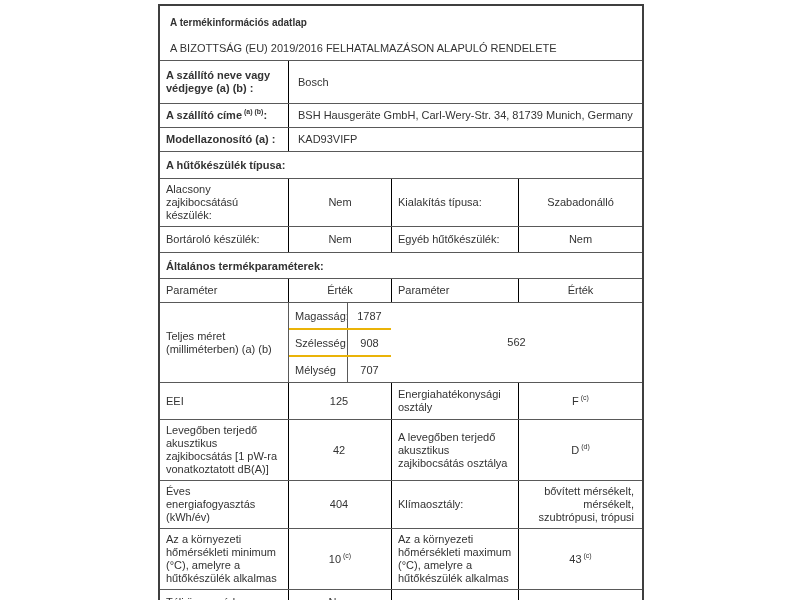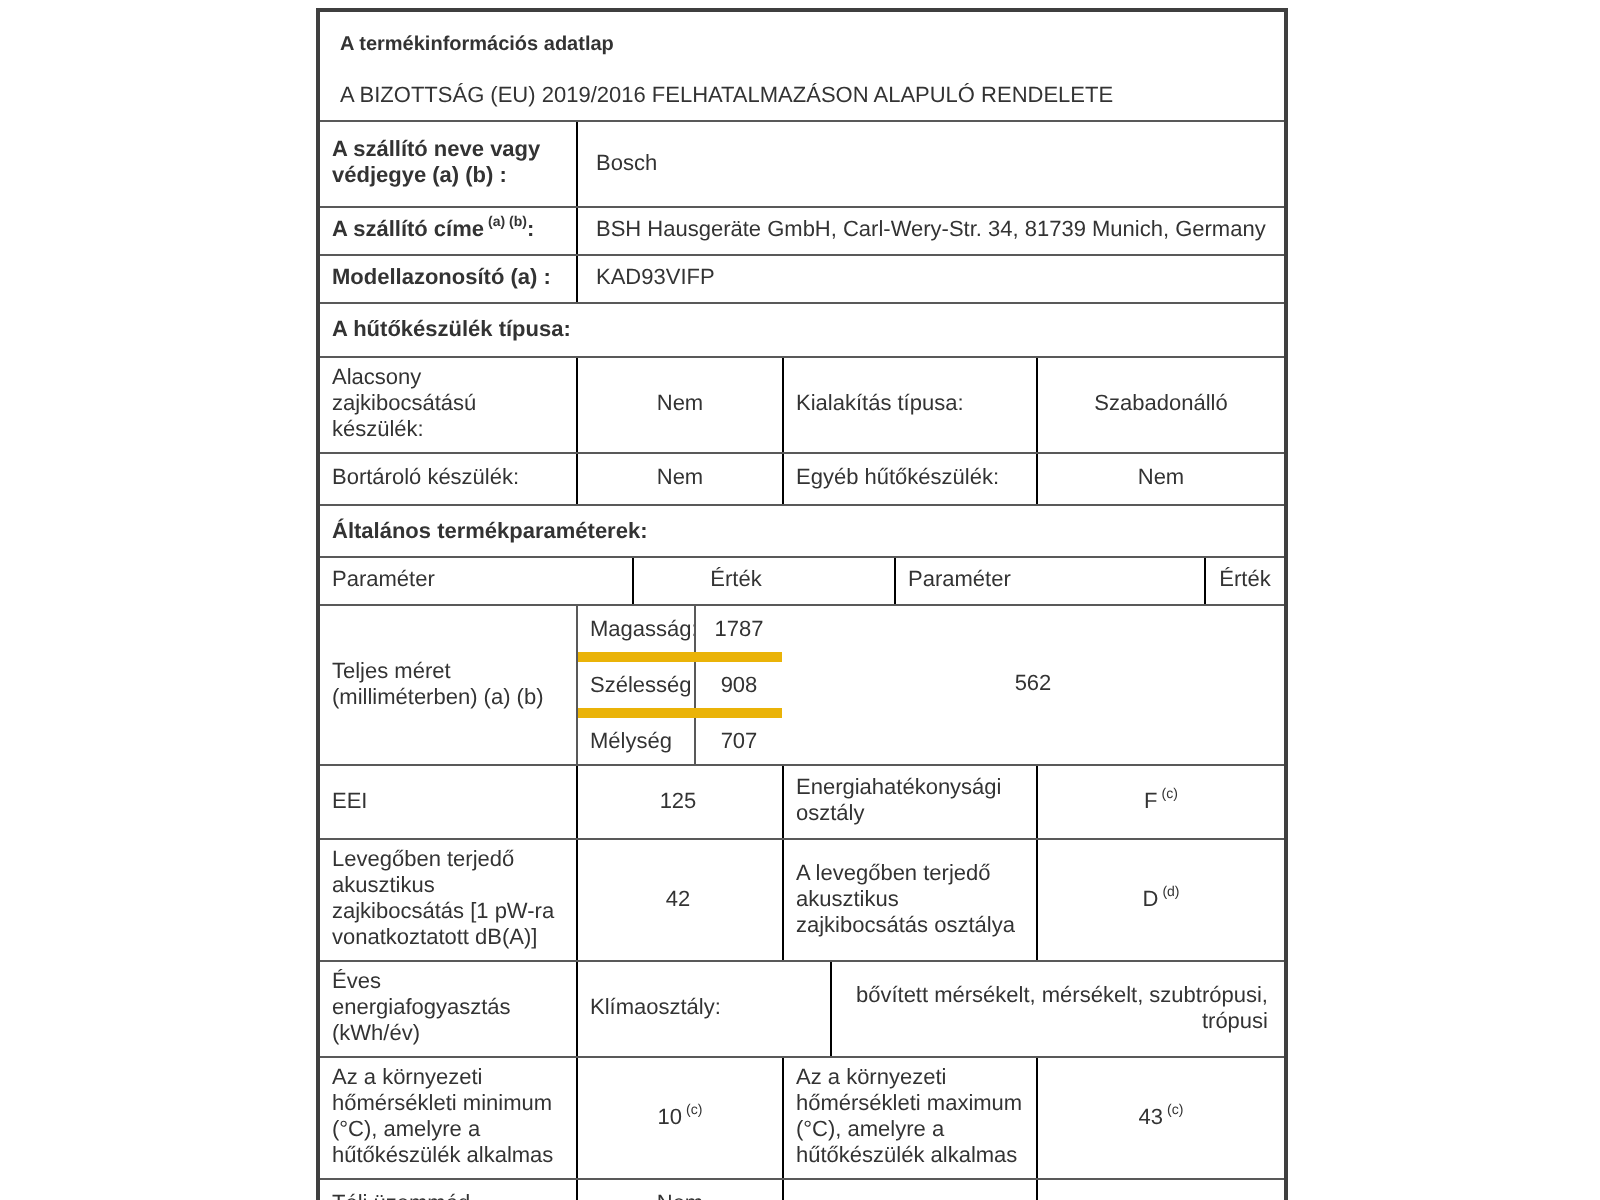--- a/index.html
+++ b/index.html
@@ -47,21 +47,21 @@
   
   .r-title    { min-height: 30px; }
   .r-subtitle { min-height: 24px; }
   .r-sup0 { min-height: 42px; }
   .r-sup1 { min-height: 23px; }
   .r-sup2 { min-height: 23px; }
   .r-sechead { min-height: 26px; }
   .r-type0 { min-height: 39px; }
   .r-type1 { min-height: 25px; }
   .r-genhead { min-height: 25px; }
-  .r-phead { min-height: 23px; gap: 28px; }
+  .r-phead { min-height: 23px; }
   .r-dims { min-height: 79px; }
   .r-eei { min-height: 36px; }
   .r-noise { min-height: 49px; }
   .r-energy { min-height: 47px; }
   .r-temp { min-height: 58px; }
   .r-winter { min-height: 25px; }
   .title-cell {
     font-size: 10px;
     font-weight: bold;
     padding: 6px 10px 4px 10px;
@@ -95,21 +95,21 @@
     width: 103px;
     flex: none;
     display: flex;
     flex-direction: column;
     border-left: 1px solid #595959;
     box-sizing: border-box;
   }
   .dims-subrow {
     flex: 1;
     display: flex;
-    border-top: 5px solid #eab308;
+    border-top: 2px solid #eab308;
   }
   .dims-subrow:first-child { border-top: none; }
   .dim-name {
     width: 58px;
     flex: none;
     display: flex;
     align-items: center;
     padding: 2px 2px 2px 6px;
     font-size: 11px;
     box-sizing: border-box;
@@ -224,20 +224,24 @@
       </div>
     <div class="cell c3">A levegőben terjedő akusztikus zajkibocsátás osztálya</div>
     <div class="cell c4 center">
         <span>D</span>
         <span class="sup">(d)</span>
       </div>
   </div>
 
   <div class="row r-energy">
     <div class="cell c1">Éves energiafogyasztás (kWh/év)</div>
+    <div class="cell c2 center">
+        <span>404</span>
+        <span class="sup"></span>
+      </div>
     <div class="cell c3">Klímaosztály:</div>
     <div class="cell c4 center">
         <span>bővített mérsékelt, mérsékelt, szubtrópusi, trópusi</span>
         <span class="sup"></span>
       </div>
   </div>
 
   <div class="row r-temp">
     <div class="cell c1">Az a környezeti hőmérsékleti minimum (°C), amelyre a hűtőkészülék alkalmas</div>
     <div class="cell c2 center">

